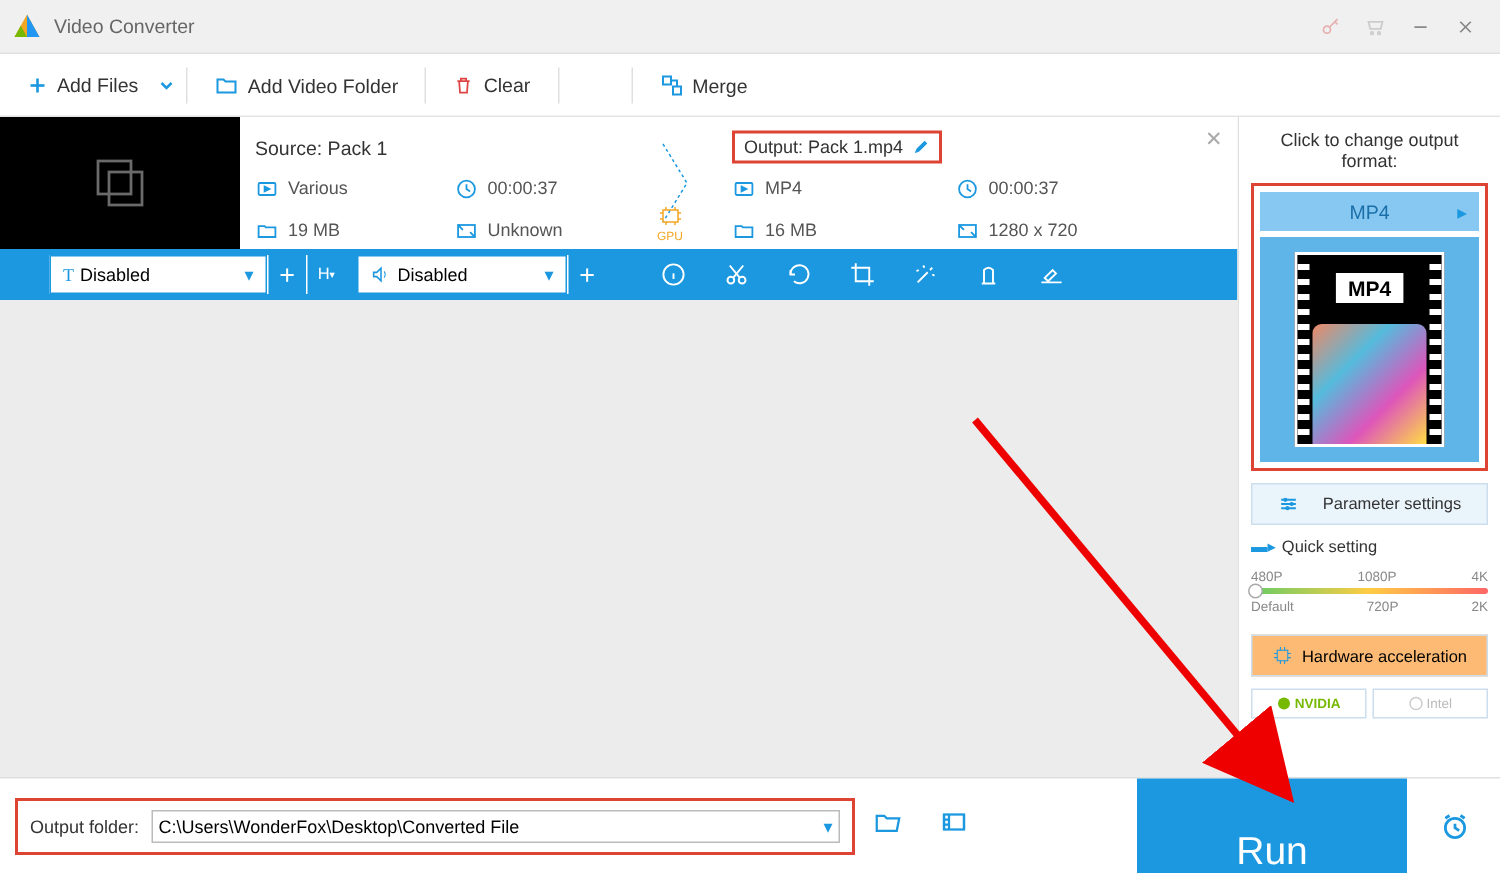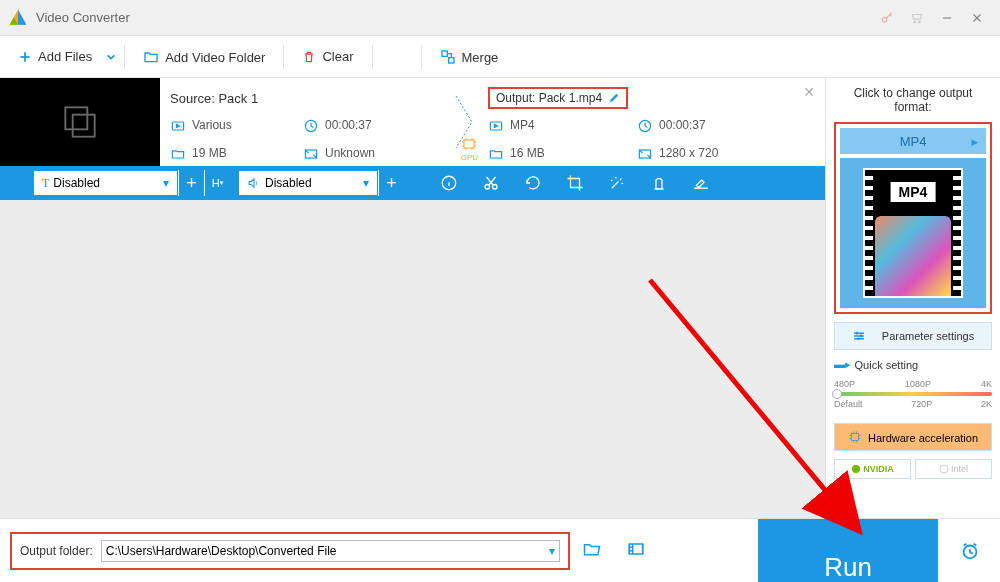--- a/index.html
+++ b/index.html
@@ -24,21 +24,21 @@
   .thumb { width: 160px; background: #000; display: flex; align-items: center; justify-content: center; }
   .thumb svg { width: 44px; height: 44px; stroke: #6a6a6a; fill: none; stroke-width: 2; }
 
   .src-panel { width: 278px; padding: 6px 10px; }
   .panel-row { display: flex; align-items: center; height: 28px; gap: 8px; font-size: 12px; color: #555; }
   .panel-row.title { font-size: 13px; color: #333; }
   .meta-cell { display: flex; align-items: flex-start; gap: 6px; width: 50%; }
   .meta-icon { width: 16px; height: 16px; flex-shrink: 0; }
   .meta-icon svg { stroke: #1b98e0; fill: none; stroke-width: 1.5; }
 
-  .arrow-col { width: 40px; display: flex; align-items: center; justify-content: flex-end; position: relative; }
+  .arrow-col { width: 40px; display: flex; align-items: center; justify-content: flex-start; position: relative; }
   .gpu-badge { position: absolute; bottom: 4px; font-size: 8px; color: #f5a623; text-align: center; }
 
   .out-panel { width: 310px; padding: 6px 10px; }
   .out-title { border: 2px solid #d43; padding: 2px 6px; display: inline-flex; align-items: center; gap: 6px; font-size: 12px; }
   .close-x { position: absolute; right: 10px; top: 6px; color: #aaa; cursor: pointer; font-size: 14px; }
 
   .edit-bar { height: 34px; background: #1b98e0; display: flex; align-items: center; }
   .ctrl-group { display: flex; align-items: center; background: #fff; height: 26px; margin: 0 4px; }
   .sel { display: flex; align-items: center; padding: 0 8px; font-size: 12px; min-width: 120px; justify-content: space-between; cursor: pointer; border: 1px solid #1b98e0; height: 26px; }
   .add-sq { width: 26px; height: 26px; background: #1b98e0; color: #fff; display: flex; align-items: center; justify-content: center; font-size: 18px; cursor: pointer; border-left: 1px solid #fff; }
@@ -394,21 +394,21 @@
           <span>Intel</span>
         </div>
     </div>
   </div>
 </div>
 
 <div class="bottom">
   <div class="out-folder-wrap">
     <span class="out-folder-label">Output folder:</span>
     <div class="out-folder-input">
-      <span>C:\Users\Hardware\Desktop\Converted File</span>
+      <span>C:\Users\WonderFox\Desktop\Converted File</span>
       <span style="color:#1b98e0">▾</span>
     </div>
   </div>
   <div class="folder-icons">
     <div class="fbtn"><svg viewBox="0 0 24 24">
           <path d="M3 7 L9 7 L11 9 L21 9 L19 19 L3 19 Z"></path>
         </svg></div>
     <div class="fbtn"><svg viewBox="0 0 24 24">
           <rect x="4" y="6" width="16" height="12"></rect>
           <path d="M4 6 L4 18 M8 6 L8 18 M20 6 L20 18 M4 10 L8 10 M4 14 L8 14"></path>

